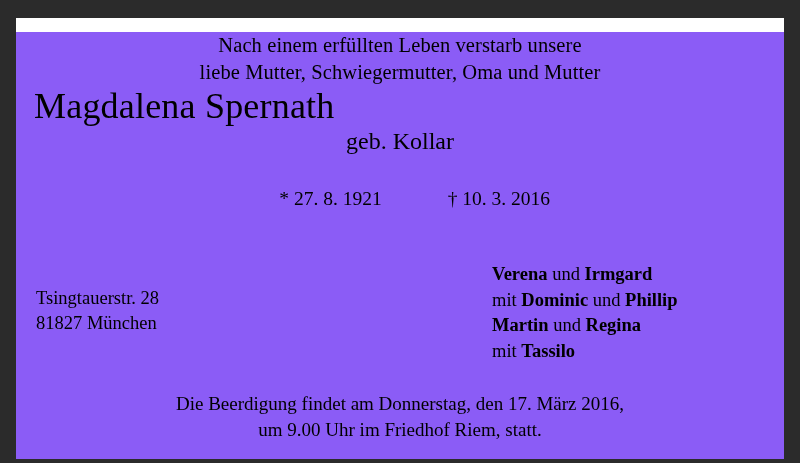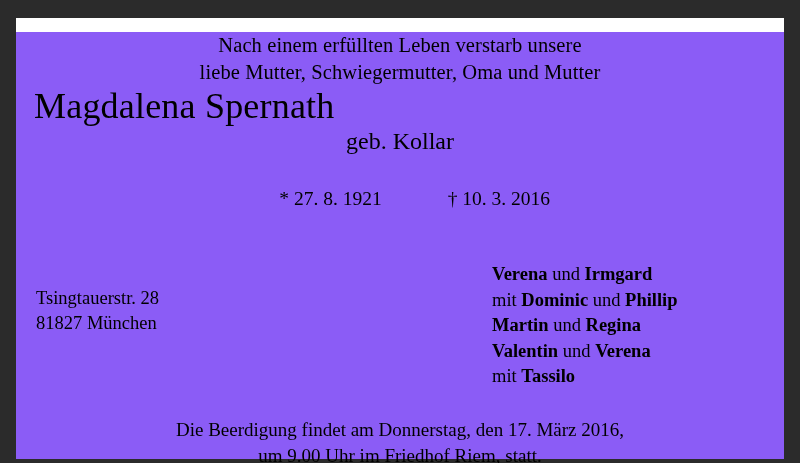--- a/index.html
+++ b/index.html
@@ -117,23 +117,20 @@
         <div>
           <span></span><b>Verena</b><span> und </span><b>Irmgard</b>
         </div>
         <div>
           <span>mit </span><b>Dominic</b><span> und </span><b>Phillip</b>
         </div>
         <div>
           <span></span><b>Martin</b><span> und </span><b>Regina</b>
         </div>
         <div>
-          <span></span><b>Valentin</b><span> und </span><b>Verena</b>
-        </div>
-        <div>
           <span>mit </span><b>Tassilo</b>
         </div>
       </div>
     </div>
 
     <div class="footer">
       <span class="footer-line">Die Beerdigung findet am Donnerstag, den 17. März 2016,</span>
       <span class="footer-line">um 9.00 Uhr im Friedhof Riem, statt.</span>
     </div>
 

